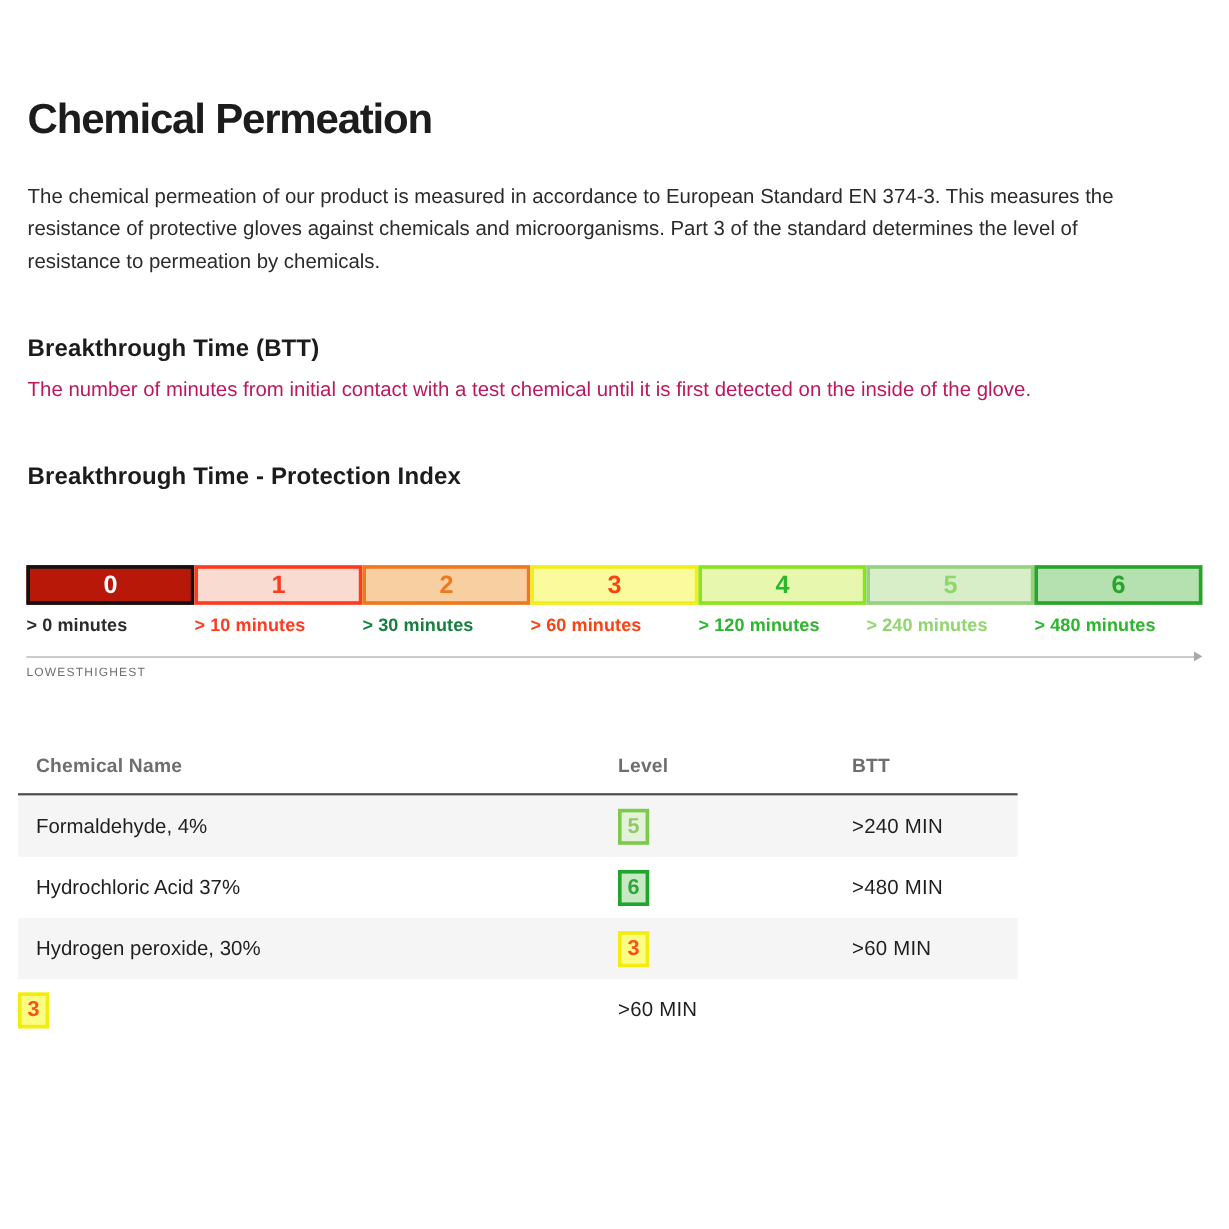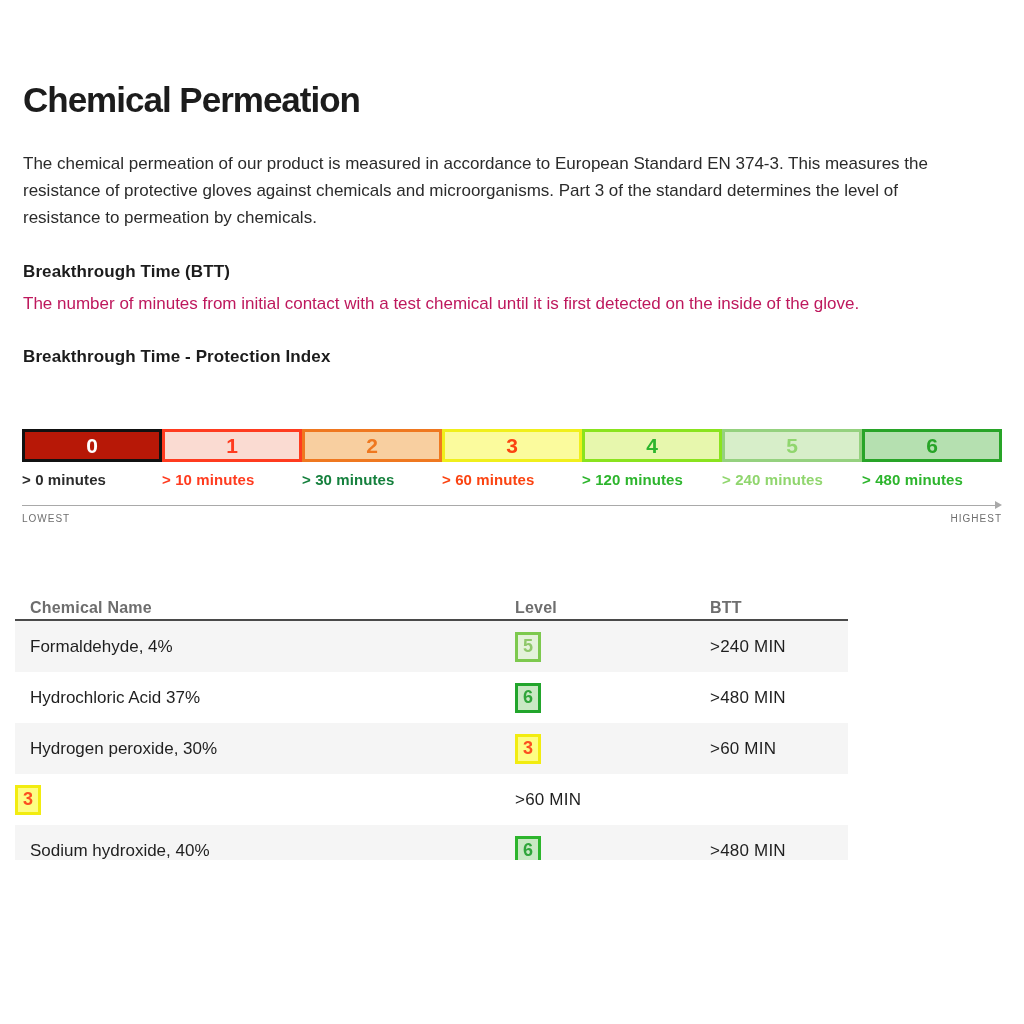--- a/index.html
+++ b/index.html
@@ -3,39 +3,39 @@
 <meta charset="utf-8">
 <style>
   * { margin:0; padding:0; box-sizing:border-box; }
   html,body { background:#ffffff; }
   body { font-family:"Liberation Sans","DejaVu Sans",sans-serif; color:#1f1f1f; }
   .page { position:relative; width:1024px; height:860px; background:#ffffff; overflow:hidden; }
 
   .title { margin:80px 0 0 23px; font-size:35px; font-weight:700; letter-spacing:-1px; color:#1c1c1c; }
   .intro { margin:30px 23px 0 23px; width:948px; font-size:17px; line-height:27px; color:#2b2b2b; }
 
-  .sec-heading { margin:31px 0 0 23px; font-size:17px; font-weight:700; color:#1c1c1c; letter-spacing:0.1px; }
+  .sec-heading { margin:49px 0 0 23px; font-size:20px; font-weight:700; color:#1c1c1c; letter-spacing:0.1px; }
   .sec-desc { margin:9px 23px 0 23px; width:980px; font-size:17px; line-height:25px; color:#be185d; }
 
   .scale { margin:62px 0 0 22px; width:980px; }
   .scale-row { display:flex; }
   .scale-box { flex:0 0 140px; height:33px; border:3px solid #000; display:flex; align-items:center; justify-content:center;
                font-size:21px; font-weight:700; }
   .scale-labels { display:flex; margin-top:9px; }
   .scale-label { flex:0 0 140px; font-size:15px; font-weight:700; letter-spacing:0.1px; }
   .scale-axis { position:relative; margin-top:13px; height:9px; }
   .axis-line { position:absolute; left:0; right:3px; top:4px; border-top:1px solid #a9a9a9; }
   .axis-head { position:absolute; right:0; top:0; width:0; height:0;
                border-left:7px solid #a9a9a9; border-top:4.5px solid transparent; border-bottom:4.5px solid transparent; }
-  .scale-ends { display:flex; justify-content:space-between; margin-top:3px; }
+  .scale-ends { display:flex; margin-top:3px; }
   .scale-end { font-size:10px; color:#6e6e6e; letter-spacing:1px; font-weight:400; }
 
   .chem-table { margin:53px 0 0 15px; width:833px; }
   .t-head, .t-row { display:grid; grid-template-columns:500px 195px 1fr; align-items:center; }
-  .t-head { height:44px; border-bottom:2px solid #4a4a4a; align-items:end; padding-bottom:2px; }
+  .t-head { height:44px; border-bottom:2px solid #4a4a4a; align-items:end; padding-bottom:13px; }
   .t-head .cell { font-size:16px; font-weight:700; color:#6e6e6e; letter-spacing:0.2px; }
   .t-row { height:51px; font-size:17px; color:#1f1f1f; }
   .t-row:nth-child(even) { background:#f5f5f5; }
   .cell.c1 { padding-left:15px; }
   .level-badge { display:inline-flex; align-items:center; justify-content:center;
                  width:26px; height:30px; border:3px solid #000; font-size:18px; font-weight:700; }
   .btt-val { letter-spacing:0.2px; }
 </style>
 </head>
 <body>

